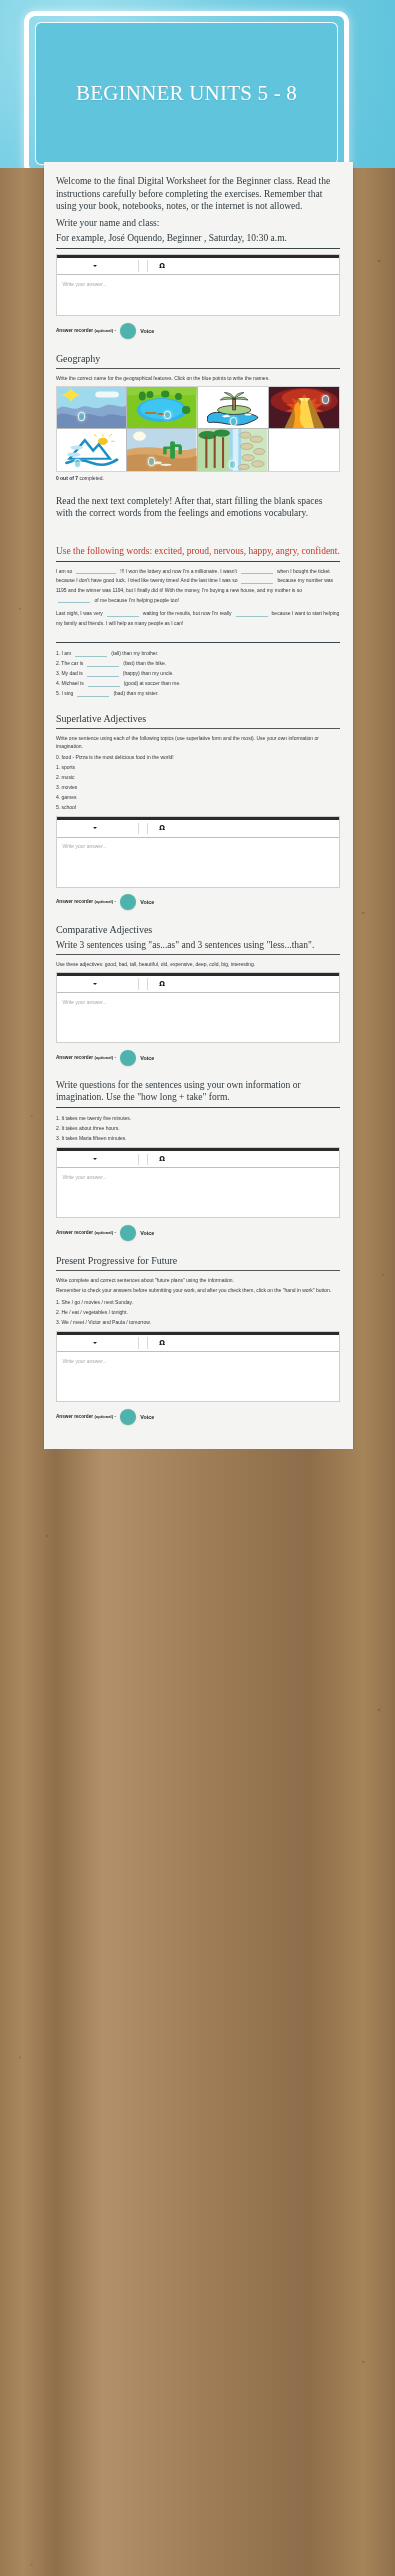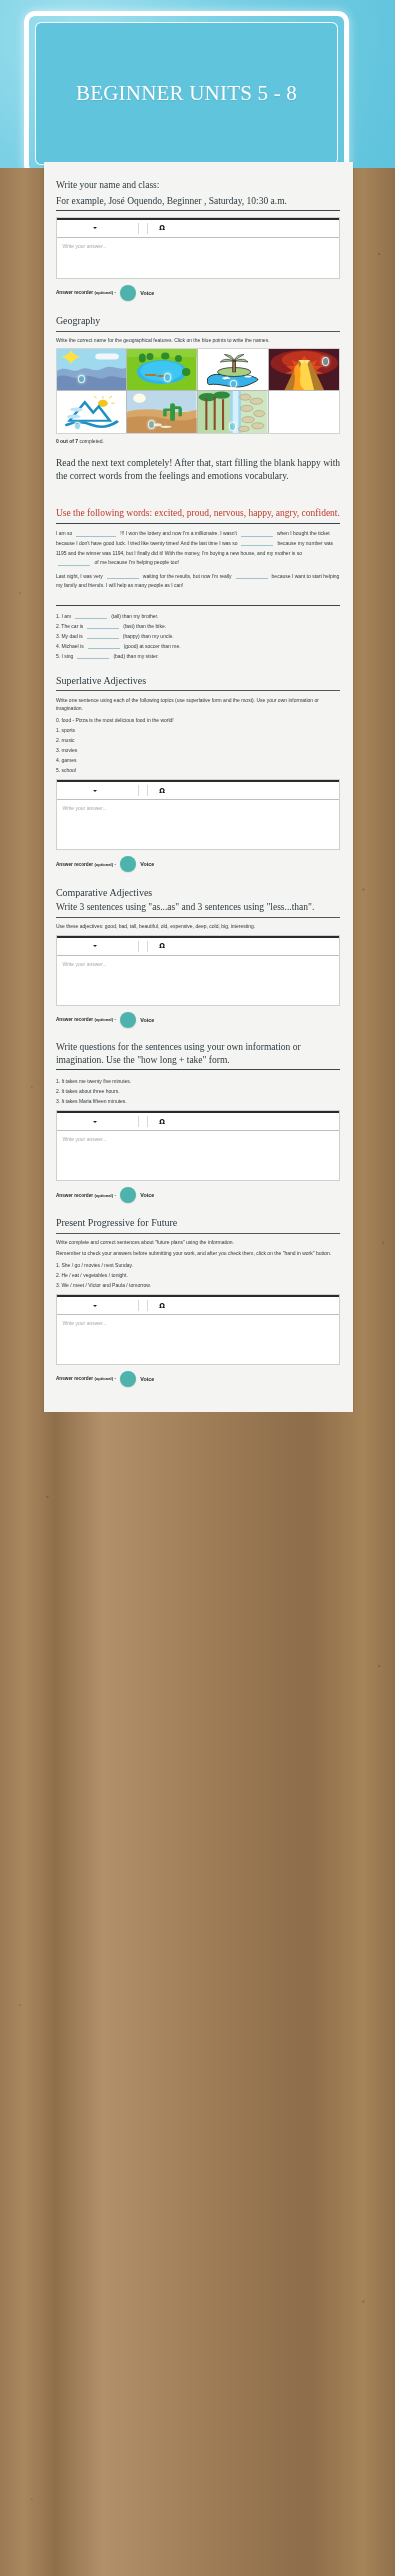--- a/index.html
+++ b/index.html
@@ -135,20 +135,21 @@
   <div class="hero-frame-outer">
     <div class="hero-frame-inner">
       <div class="hero-title">BEGINNER UNITS 5 - 8</div>
     </div>
   </div>
 </div>
 
 <div class="sheet">
 
   <div class="block">
+    <p class="serif-h">Welcome to the final Digital Worksheet for the Beginner class. Read the instructions carefully before completing the exercises. Remember that using your book, notebooks, notes, or the internet is not allowed.</p>
     <p class="serif-h" style="margin-top:4px;">Write your name and class:</p>
     <p class="serif-h">For example, José Oquendo, Beginner , Saturday, 10:30 a.m.</p>
     <hr class="hr">
 
     <div class="editor">
       <div class="editor-topbar"></div>
       <div class="editor-toolbar">
         <div class="tb-sel">
           <span></span>
           <span class="caret"></span>
@@ -316,21 +317,21 @@
 
       <div class="geo-cell"></div>
     </div>
 
     <div class="geo-status">
       <b>0 out of 7</b><span> completed.</span>
     </div>
   </div>
 
   <div class="block">
-    <p class="serif-h">Read the next text completely! After that, start filling the blank happy with the correct words from the feelings and emotions vocabulary.</p>
+    <p class="serif-h">Read the next text completely! After that, start filling the blank spaces with the correct words from the feelings and emotions vocabulary.</p>
     <p class="serif-h red" style="margin-top:25px;">Use the following words: excited, proud, nervous, happy, angry, confident.</p>
     <hr class="hr">
     <p class="para">
       <span>I am so</span>
       <span class="blank lg"></span>
       <span>!!! I won the lottery and now I'm a millionaire. I wasn't</span>
       <span class="blank"></span>
       <span>when I bought the ticket because I don't have good luck. I tried like twenty times! And the last time I was so</span>
       <span class="blank"></span>
       <span>because my number was 1195 and the winner was 1194, but I finally did it! With the money, I'm buying a new house, and my mother is so</span>

